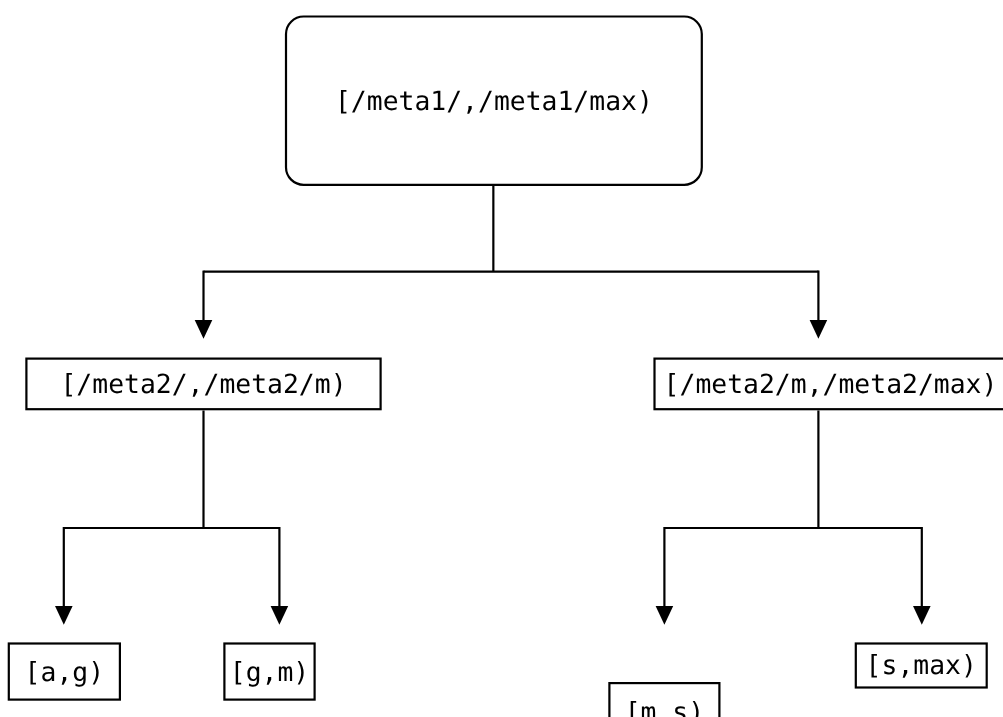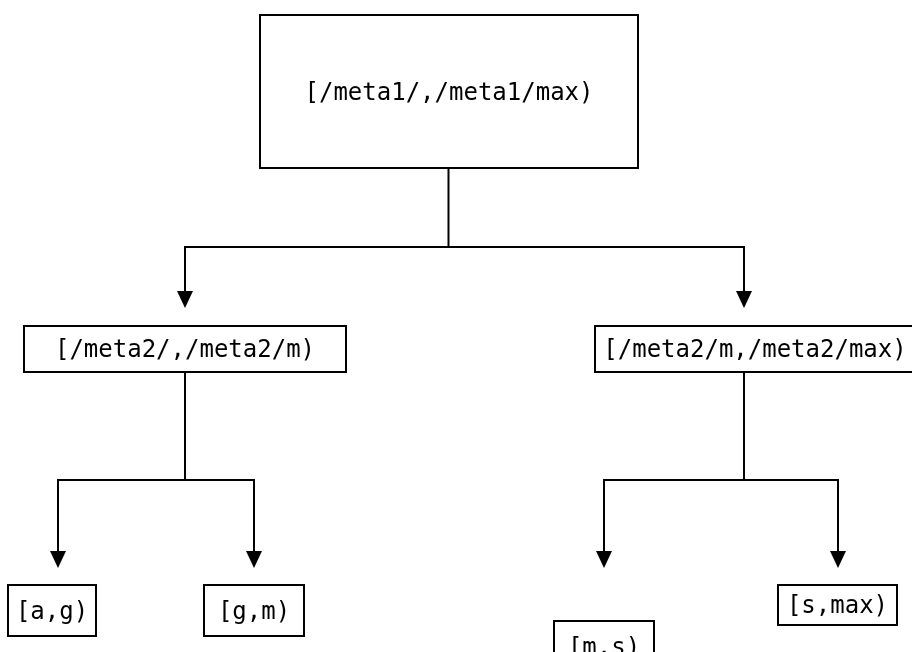--- a/index.html
+++ b/index.html
@@ -28,25 +28,25 @@
     background: #ffffff;
     display: flex;
     align-items: center;
     justify-content: center;
     font-family: "DejaVu Sans Mono", "Liberation Mono", monospace;
     font-size: 24px;
     line-height: 1;
     color: #000000;
     white-space: nowrap;
   }
-  .node-root  { left: 259px; top: 14px;  width: 380px; height: 155px; }
+  .node-root  { left: 259px; top: 14px;  width: 380px; height: 155px; border-radius: 17px; }
   .node-left  { left: 23px;  top: 325px; width: 324px; height: 48px; text-align: right; }
   .node-right { left: 594px; top: 325px; width: 322px; height: 48px; }
-  .node-ag    { left: 7px;   top: 584px; width: 90px; height: 53px; }
-  .node-gm    { left: 203px; top: 584px; width: 102px; height: 53px; }
+  .node-ag    { left: 7px;   top: 584px; width: 103px; height: 53px; }
+  .node-gm    { left: 203px; top: 584px; width: 84px; height: 53px; }
   .node-ms    { left: 553px; top: 584px; width: 102px; height: 53px; margin-top: 36px; }
   .node-smax  { left: 777px; top: 584px; width: 121px; height: 42px; }
   .edge-line {
     stroke: #000000;
     stroke-width: 2;
     fill: none;
   }
   .arrowhead {
     fill: #000000;
     stroke: none;

